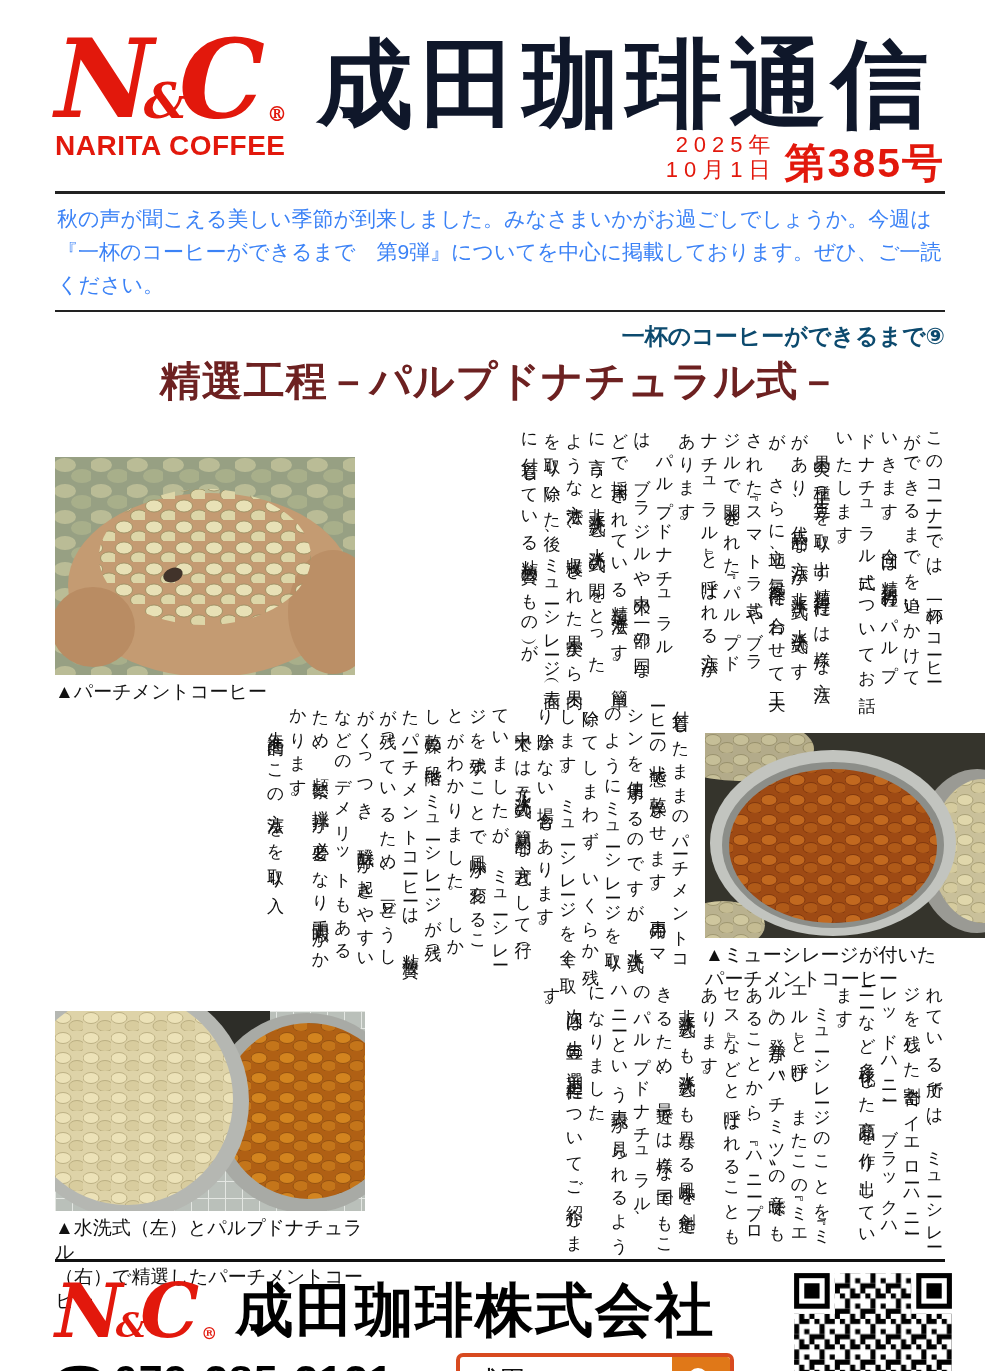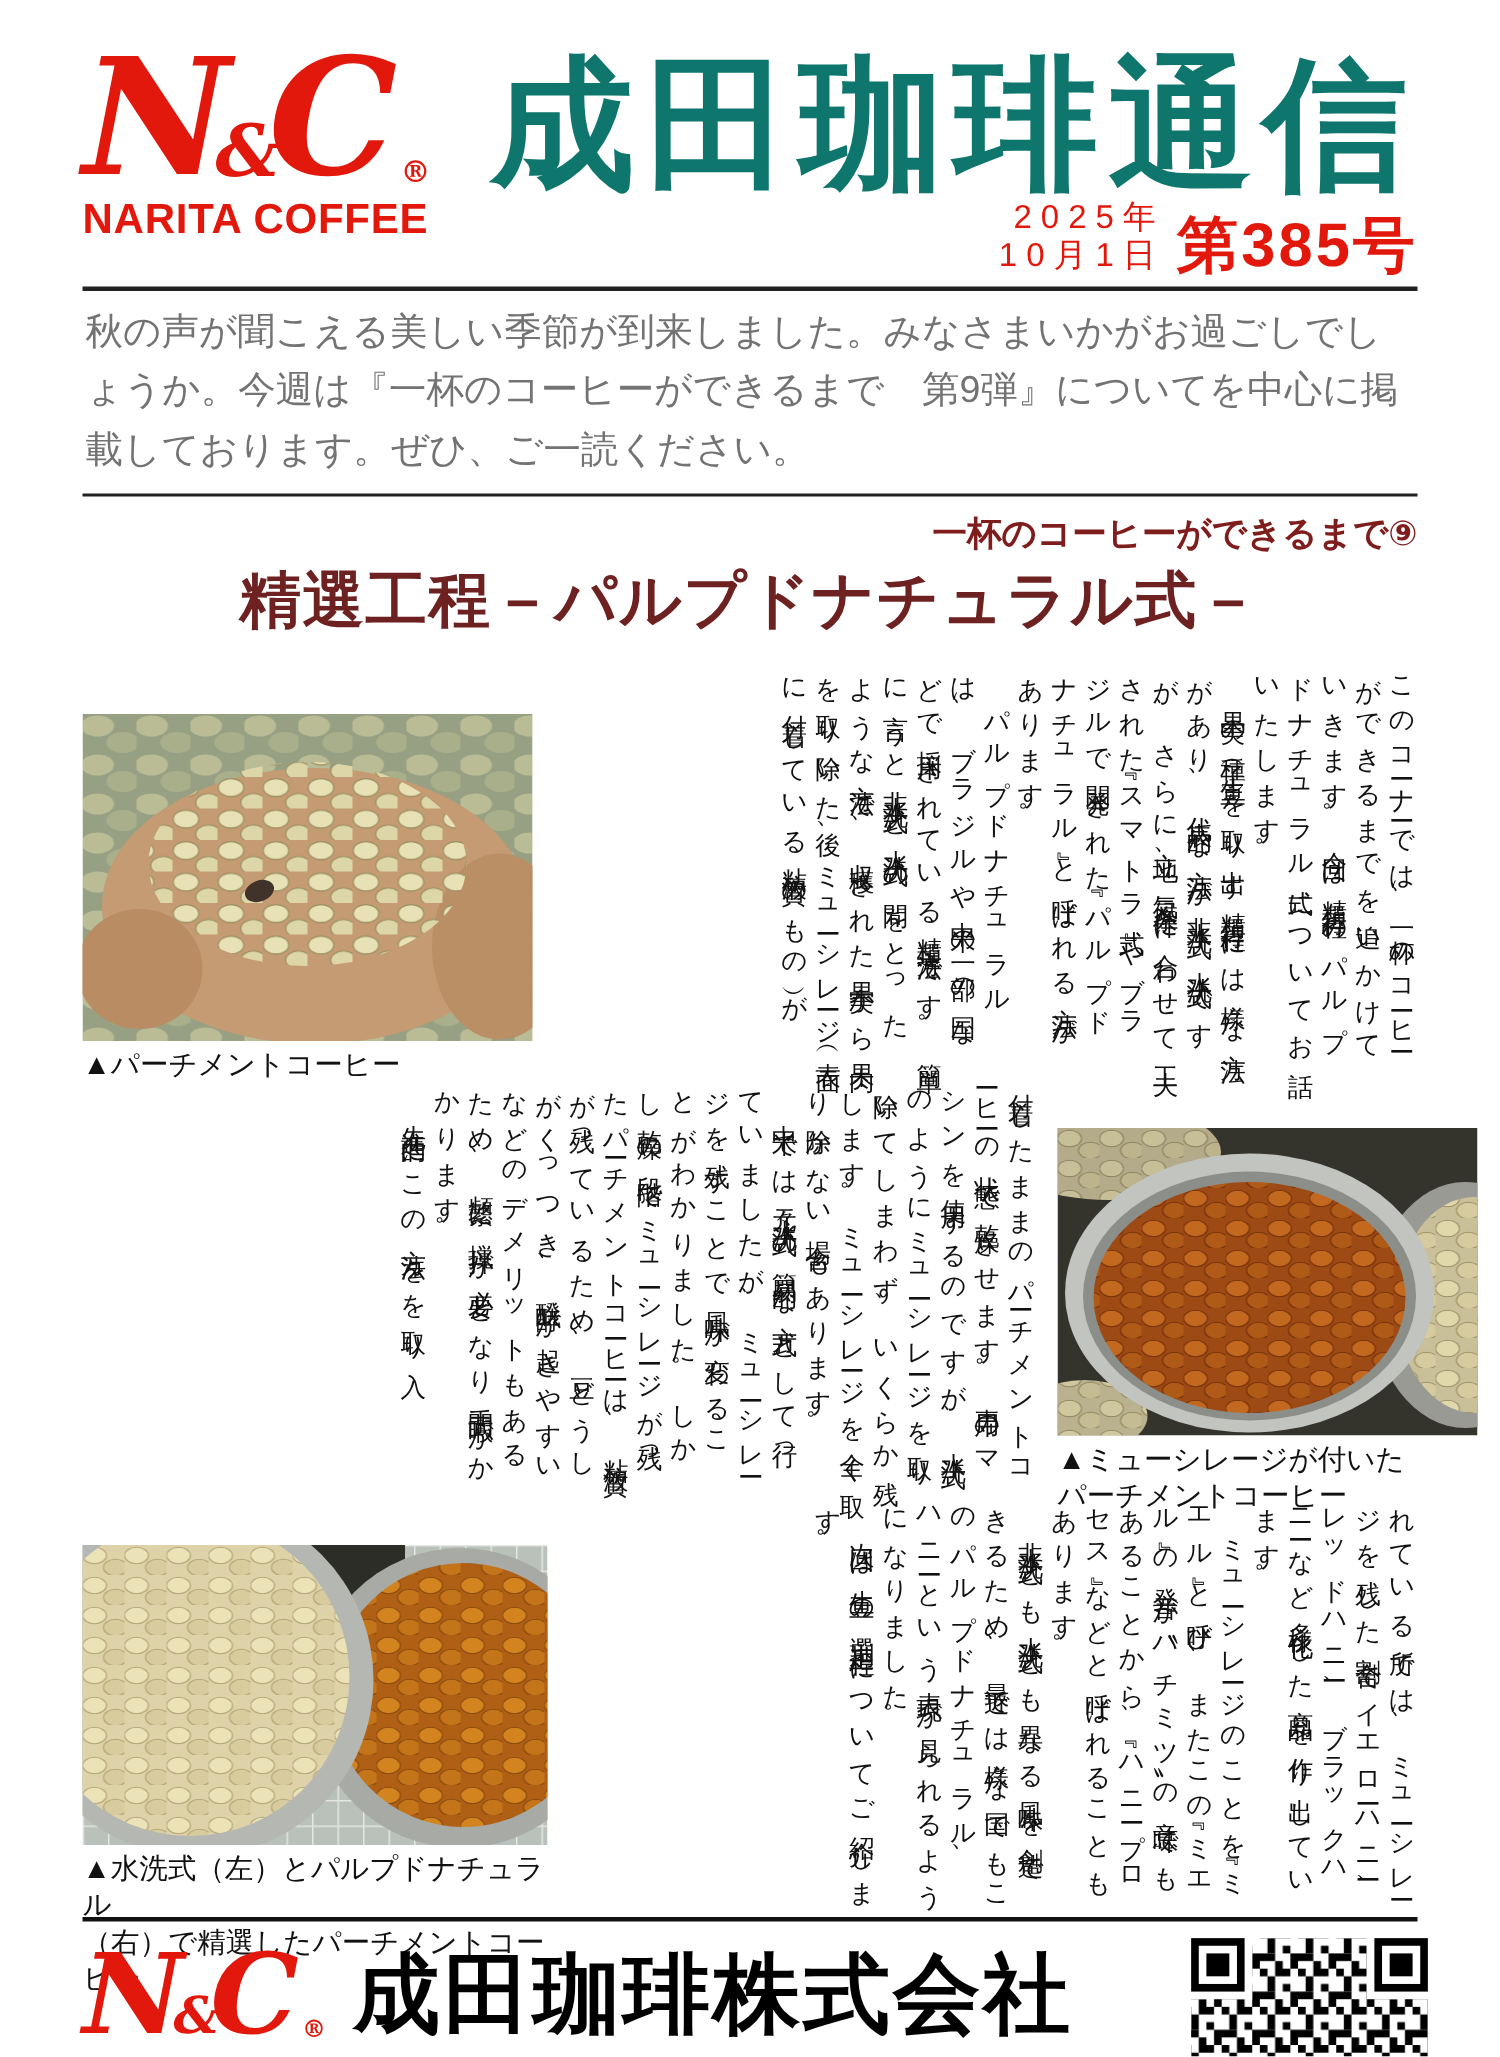--- a/index.html
+++ b/index.html
@@ -14,32 +14,32 @@
   
   .header { display:flex; align-items:flex-start; }
   .nc-logo { color:#e2180c; font-family:"DejaVu Serif",serif; font-style:italic; font-weight:bold;
              display:flex; align-items:flex-end; line-height:0.8; }
   .nc-n,.nc-c { font-size:108px; }
   .nc-amp { font-size:48px; margin:0 -8px 2px -10px; }
   .nc-reg { font-size:20px; font-style:normal; margin-left:2px; }
   .nc-wordmark { font-size:28px; font-weight:bold; color:#e2180c; letter-spacing:0.5px; margin-top:8px; }
   .logo-block { width:262px; flex:none; }
   .mast-col { flex:1; }
-  .masthead { font-size:96px; font-weight:900; color:#0f766e; line-height:1.0;
-              letter-spacing:7px; white-space:nowrap;text-align:right; }
+  .masthead { font-size:96px; font-weight:900; color:#0f172a; line-height:1.0;
+              letter-spacing:7px; white-space:nowrap; }
   .issue-row { display:flex; justify-content:flex-end; align-items:flex-end; gap:8px; margin-top:0px; }
   .date-stack { color:#e2180c; font-weight:normal; font-size:22px; letter-spacing:6px;
                 line-height:1.15; text-align:right; }
   .issue-no { color:#e2180c; font-weight:900; font-size:41px; line-height:0.95; letter-spacing:2px; }
   .rule-a { border-bottom:3px solid #222; margin-top:8px; }
   .rule-b { border-bottom:2px solid #222; }
   
-  .intro { font-size:25px; line-height:1.58; padding:8px 2px 9px 2px; color:#737373; }
-  
-  .series-label { text-align:right; font-weight:bold; font-size:23px; color:#7f1d1d; margin-top:9px; }
+  .intro { font-size:21px; line-height:1.58; padding:8px 2px 9px 2px; color:#3b82f6; }
+  
+  .series-label { text-align:right; font-weight:bold; font-size:23px; color:#0c4a6e; margin-top:9px; }
   .article-title { text-align:center; font-family:"DejaVu Serif","Liberation Serif",serif;
                    font-weight:bold; font-size:41px; color:#6d2121; letter-spacing:1px; margin:2px 0 12px 0; }
   
   .sec { display:flex; gap:14px; }
   .vtext {
     writing-mode:vertical-rl; text-orientation:mixed; white-space:pre-line;
     font-size:17px; letter-spacing:4px; line-height:22.5px; color:#111; flex:1;
   }
   .sec1 { height:268px; margin-bottom:8px; }
   .sec2 { height:272px; margin-bottom:6px; }

